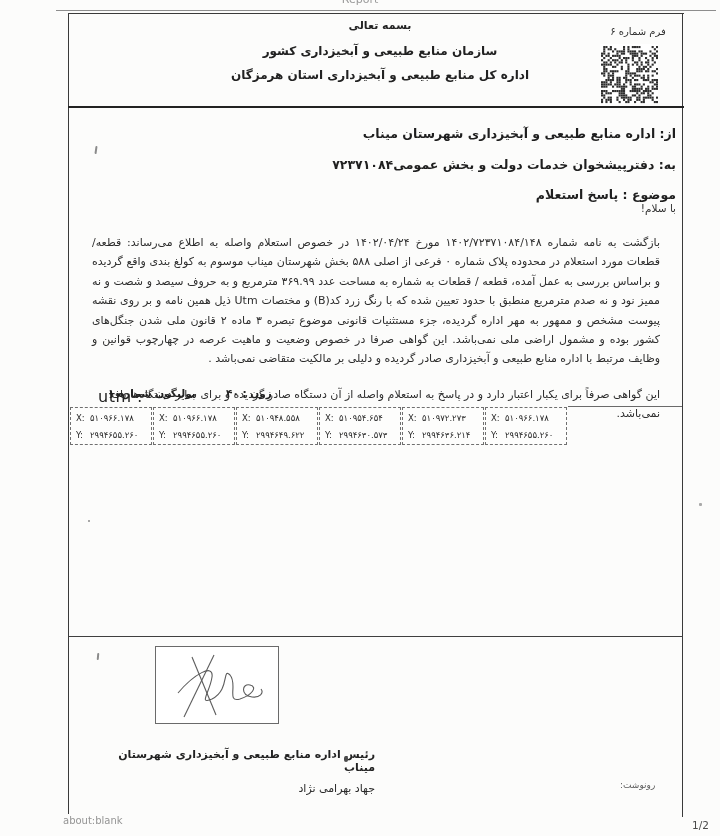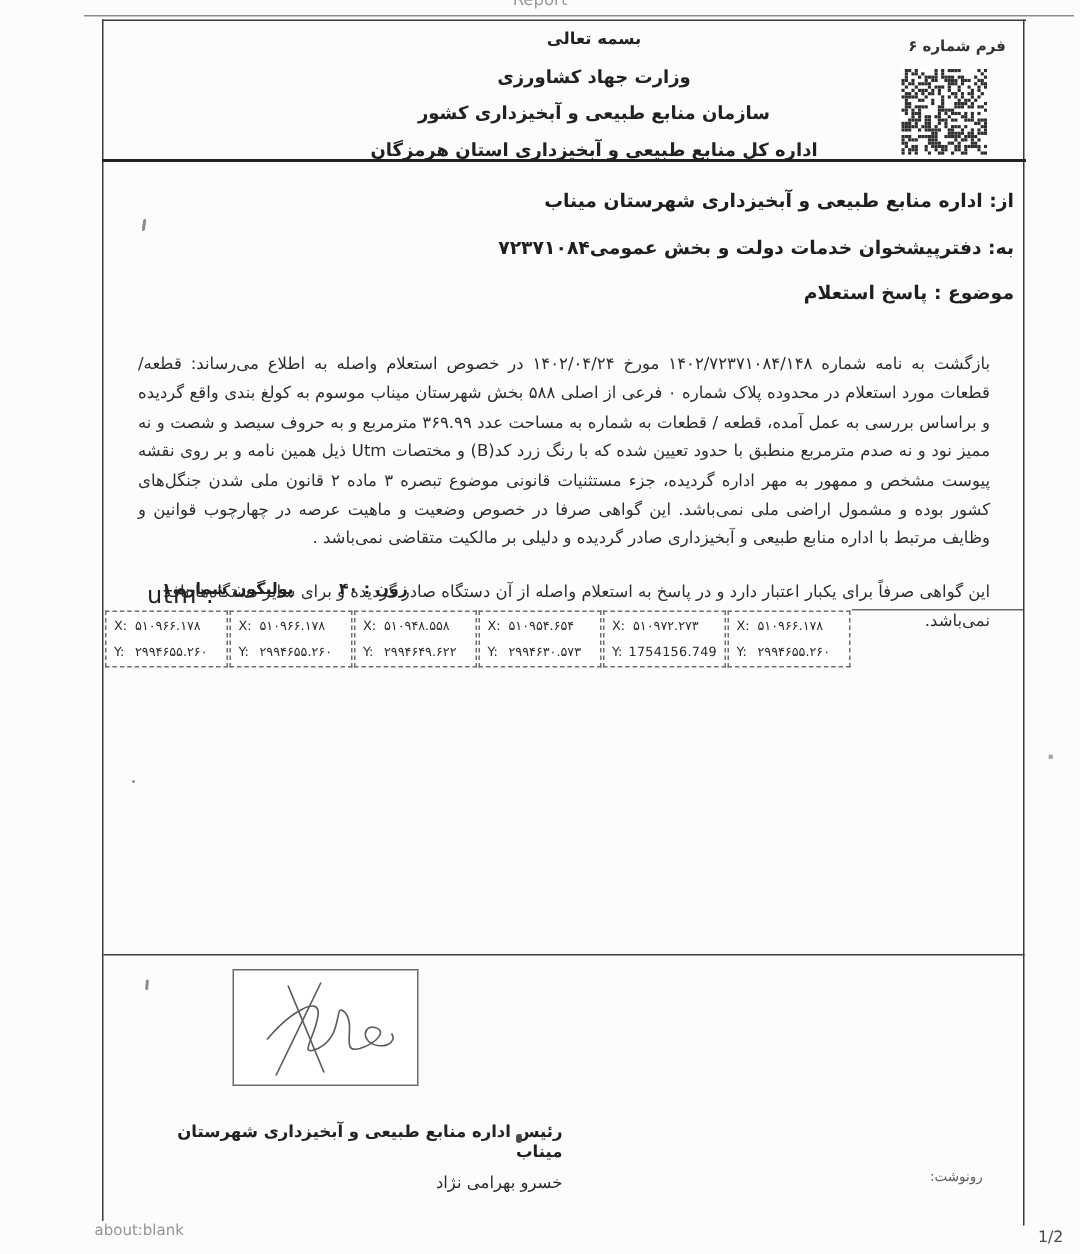--- a/index.html
+++ b/index.html
@@ -18,23 +18,23 @@
 
   
   .doc-border-top   { top:13px; left:68px; width:616px; border-top:1.6px solid #3a3a3a; }
   .doc-border-left  { top:13px; left:68px; height:801px; border-left:1.6px solid #3a3a3a; }
   .doc-border-right { top:13px; left:682px; height:804px; border-left:1.6px solid #3a3a3a; }
   .header-bottom-rule { top:106px; left:68px; width:616px; border-top:2.5px solid #222; }
   .section-rule { top:636px; left:69px; width:614px; border-top:1.5px solid #3f3f3f; }
   .coord-rule   { top:406px; left:568px; width:114px; border-top:1px solid #6a6a6a; }
 
   
-  .form-no { top:26px; left:600px; width:76px; text-align:center; font-size:10px; font-weight:bold; direction:rtl; color:#333; }
+  .form-no { top:26px; left:600px; width:76px; text-align:center; font-size:10px; font-weight:normal; direction:rtl; color:#333; }
   .qr { top:44px; left:600px; width:58px; height:60px; }
-  .letterhead-center { top:14px; left:186px; width:420px; text-align:center; direction:rtl; }
+  .letterhead-center { top:14px; left:170px; width:420px; text-align:center; direction:rtl; }
   .lh-line { font-weight:bold; line-height:24.5px; font-size:12px; color:#222; }
   .lh-line.first { font-size:11px; }
   .meta { top:21px; left:82px; width:104px; }
   .meta-row { display:flex; justify-content:space-between; align-items:center; direction:ltr; margin-bottom:14px; }
   .meta-value { font-size:9.5px; color:#2f2f2f; letter-spacing:.3px; }
   .meta-label { font-size:9px; color:#3a3a3a; direction:rtl; }
 
   
   .addr-block { top:119px; left:44px; width:632px; direction:rtl; text-align:right; }
   .addr-line { font-weight:bold; font-size:12.5px; line-height:30.5px; color:#1f1f1f; }
@@ -412,32 +412,32 @@
         <rect x="56.0" y="37.2" width="2.1" height="2.1" fill="#2e2e2e"></rect>
         <rect x="56.0" y="39.4" width="2.1" height="2.1" fill="#2e2e2e"></rect>
         <rect x="56.0" y="41.6" width="2.1" height="2.1" fill="#2e2e2e"></rect>
         <rect x="56.0" y="43.8" width="2.1" height="2.1" fill="#2e2e2e"></rect>
         <rect x="56.0" y="52.6" width="2.1" height="2.1" fill="#2e2e2e"></rect>
         <rect x="56.0" y="57.0" width="2.1" height="2.1" fill="#2e2e2e"></rect>
       </svg></div>
 
   <div class="abs letterhead-center">
     <div class="lh-line first">بسمه تعالی</div>
-    <div class="lh-line">وزارت جهاد کشاورزی</div>
     <div class="lh-line">سازمان منابع طبیعی و آبخیزداری کشور</div>
     <div class="lh-line">اداره کل منابع طبیعی و آبخیزداری استان هرمزگان</div>
   </div>
 
 
   <div class="abs addr-block">
     <div class="addr-line">از: اداره منابع طبیعی و آبخیزداری شهرستان میناب</div>
     <div class="addr-line">به: دفترپیشخوان خدمات دولت و بخش عمومی۷۲۳۷۱۰۸۴</div>
     <div class="addr-line">موضوع : پاسخ استعلام</div>
   </div>
 
+  <div class="abs salutation">با سلام!</div>
 
   <div class="abs body-text">
     <p>بازگشت به نامه شماره ۱۴۰۲/۷۲۳۷۱۰۸۴/۱۴۸ مورخ ۱۴۰۲/۰۴/۲۴ در خصوص استعلام واصله به اطلاع می‌رساند: قطعه/ قطعات مورد استعلام در محدوده پلاک شماره ۰ فرعی از اصلی ۵۸۸ بخش شهرستان میناب موسوم به کولغ بندی واقع گردیده و براساس بررسی به عمل آمده، قطعه / قطعات به شماره به مساحت عدد ۳۶۹.۹۹ مترمربع و به حروف سیصد و شصت و نه ممیز نود و نه صدم مترمربع منطبق با حدود تعیین شده که با رنگ زرد کد(B) و مختصات Utm ذیل همین نامه و بر روی نقشه پیوست مشخص و ممهور به مهر اداره گردیده، جزء مستثنیات قانونی موضوع تبصره ۳ ماده ۲ قانون ملی شدن جنگل‌های کشور بوده و مشمول اراضی ملی نمی‌باشد. این گواهی صرفا در خصوص وضعیت و ماهیت عرصه در چهارچوب قوانین و وظایف مرتبط با اداره منابع طبیعی و آبخیزداری صادر گردیده و دلیلی بر مالکیت متقاضی نمی‌باشد .</p>
     <p class="validity">این گواهی صرفاً برای یکبار اعتبار دارد و در پاسخ به استعلام واصله از آن دستگاه صادر گردیده و برای سایر دستگاه‌ها نافذ نمی‌باشد.</p>
   </div>
 
   <div class="abs utm-label">utm :</div>
   <div class="abs utm-polygon">پولیگون شماره ۱</div>
   <div class="abs utm-zone">زون : ۴۰</div>
   <div class="abs coord-rule"></div>
@@ -483,21 +483,21 @@
           <span class="val">۲۹۹۴۶۳۰.۵۷۳</span>
         </div>
     </div>
     <div class="coord-cell">
       <div class="coord-line">
           <span class="lbl">X:</span>
           <span class="val">۵۱۰۹۷۲.۲۷۳</span>
         </div>
       <div class="coord-line">
           <span class="lbl">Y:</span>
-          <span class="val">1754156.749</span>
+          <span class="val">۲۹۹۴۶۳۶.۲۱۴</span>
         </div>
     </div>
     <div class="coord-cell">
       <div class="coord-line">
           <span class="lbl">X:</span>
           <span class="val">۵۱۰۹۶۶.۱۷۸</span>
         </div>
       <div class="coord-line">
           <span class="lbl">Y:</span>
           <span class="val">۲۹۹۴۶۵۵.۲۶۰</span>
@@ -508,21 +508,21 @@
   <div class="abs section-rule"></div>
   <div class="abs sig-box">
     <svg width="122" height="76" viewBox="0 0 122 76" xmlns="http://www.w3.org/2000/svg">
       <path d="M28 70 L58 8" stroke="#5c5c5c" stroke-width="1.1" fill="none"></path>
       <path d="M36 10 L60 68" stroke="#5c5c5c" stroke-width="1.1" fill="none"></path>
       <path d="M22 46 C38 27, 58 16, 56 30 C54 45, 42 58, 56 52 C74 43, 66 20, 74 28 C82 37, 70 56, 84 52 C96 48, 102 40, 94 38 C86 36, 84 48, 96 50 C104 51, 108 46, 105 42" stroke="#5c5c5c" stroke-width="1.1" fill="none"></path>
     </svg>
   </div>
   <div class="abs sig-block">
     <div class="sig-title">رئیس اداره منابع طبیعی و آبخیزداری شهرستان میناب</div>
-    <div class="sig-name">خسرو بهرامی نژاد</div>
+    <div class="sig-name">جهاد بهرامی نژاد</div>
   </div>
   <div class="abs cc">رونوشت:</div>
 
   <div class="abs artifact a1"></div>
   <div class="abs artifact a2"></div>
   <div class="abs artifact a3"></div>
   <div class="abs artifact a4"></div>
   <div class="abs artifact a5"></div>
 
   <div class="abs footer-left">about:blank</div>

